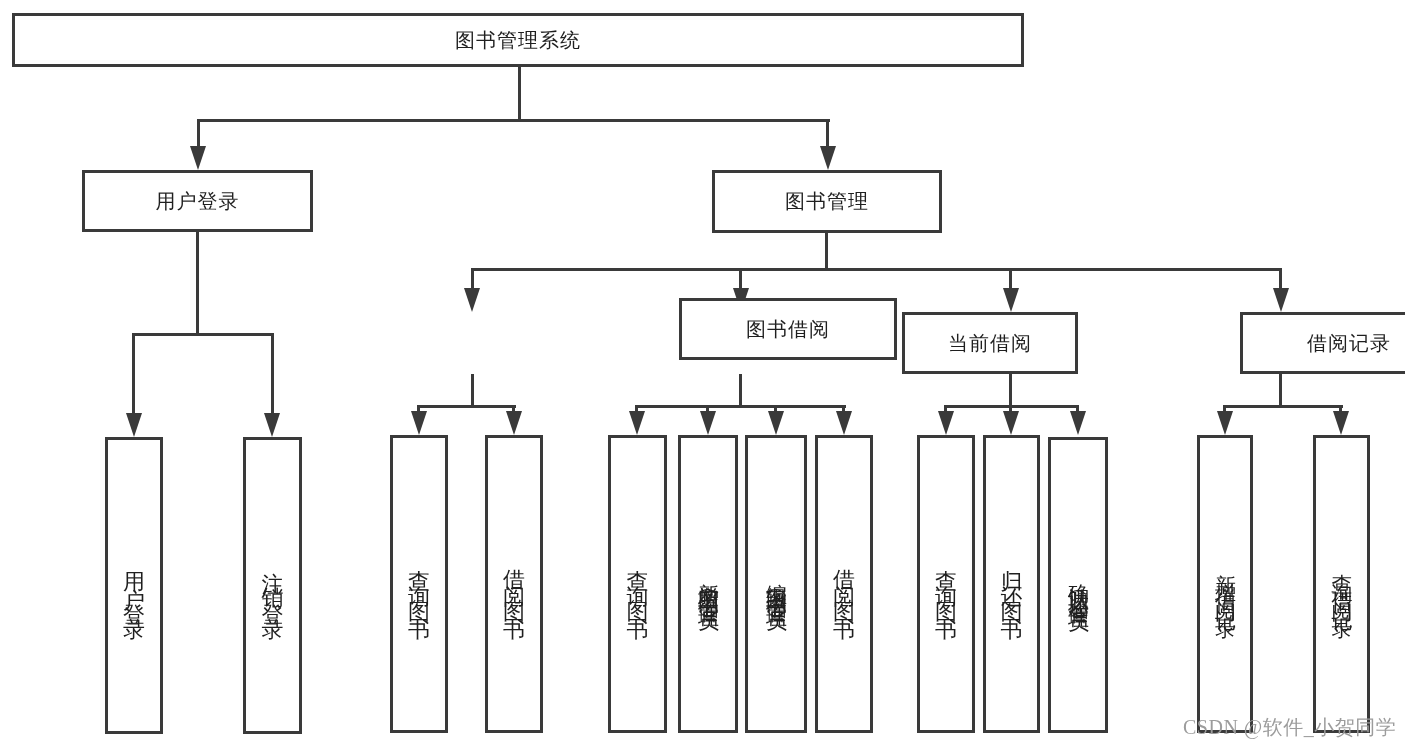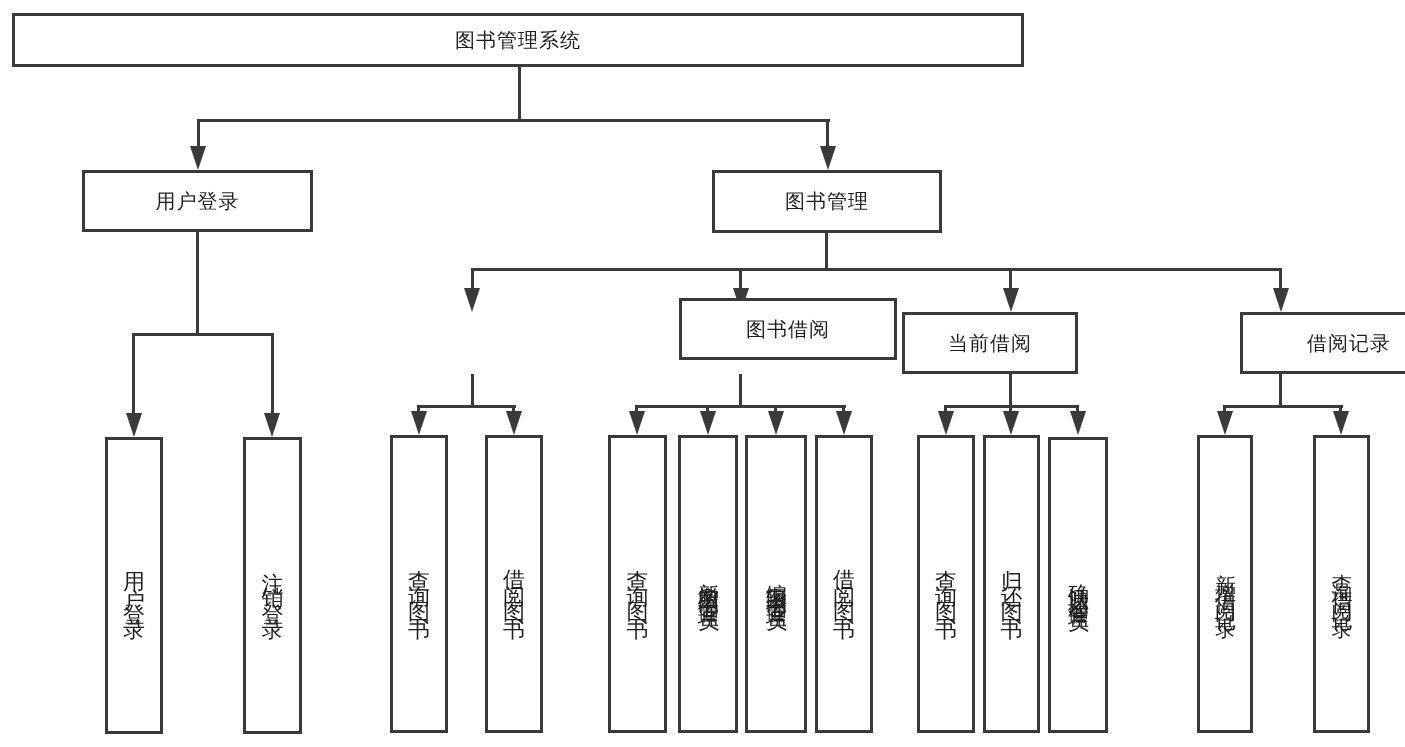--- a/index.html
+++ b/index.html
@@ -183,14 +183,15 @@
   <div class="line" style="left:1339px; top:405px; width:3px; height:9px;"></div>
   <div class="arrow" style="left:1333px; top:411px;"></div>
 
   <div class="node vbox chars-6" style="left:1197px; top:435px; width:56px; height:298px;">
     <span class="vlabel">新增借阅记录</span>
   </div>
   <div class="node vbox chars-6" style="left:1313px; top:435px; width:57px; height:298px;">
     <span class="vlabel">查询借阅记录</span>
   </div>
 
+  <div class="watermark">CSDN @软件_小贺同学</div>
 
 </div>
 
 </body></html>

